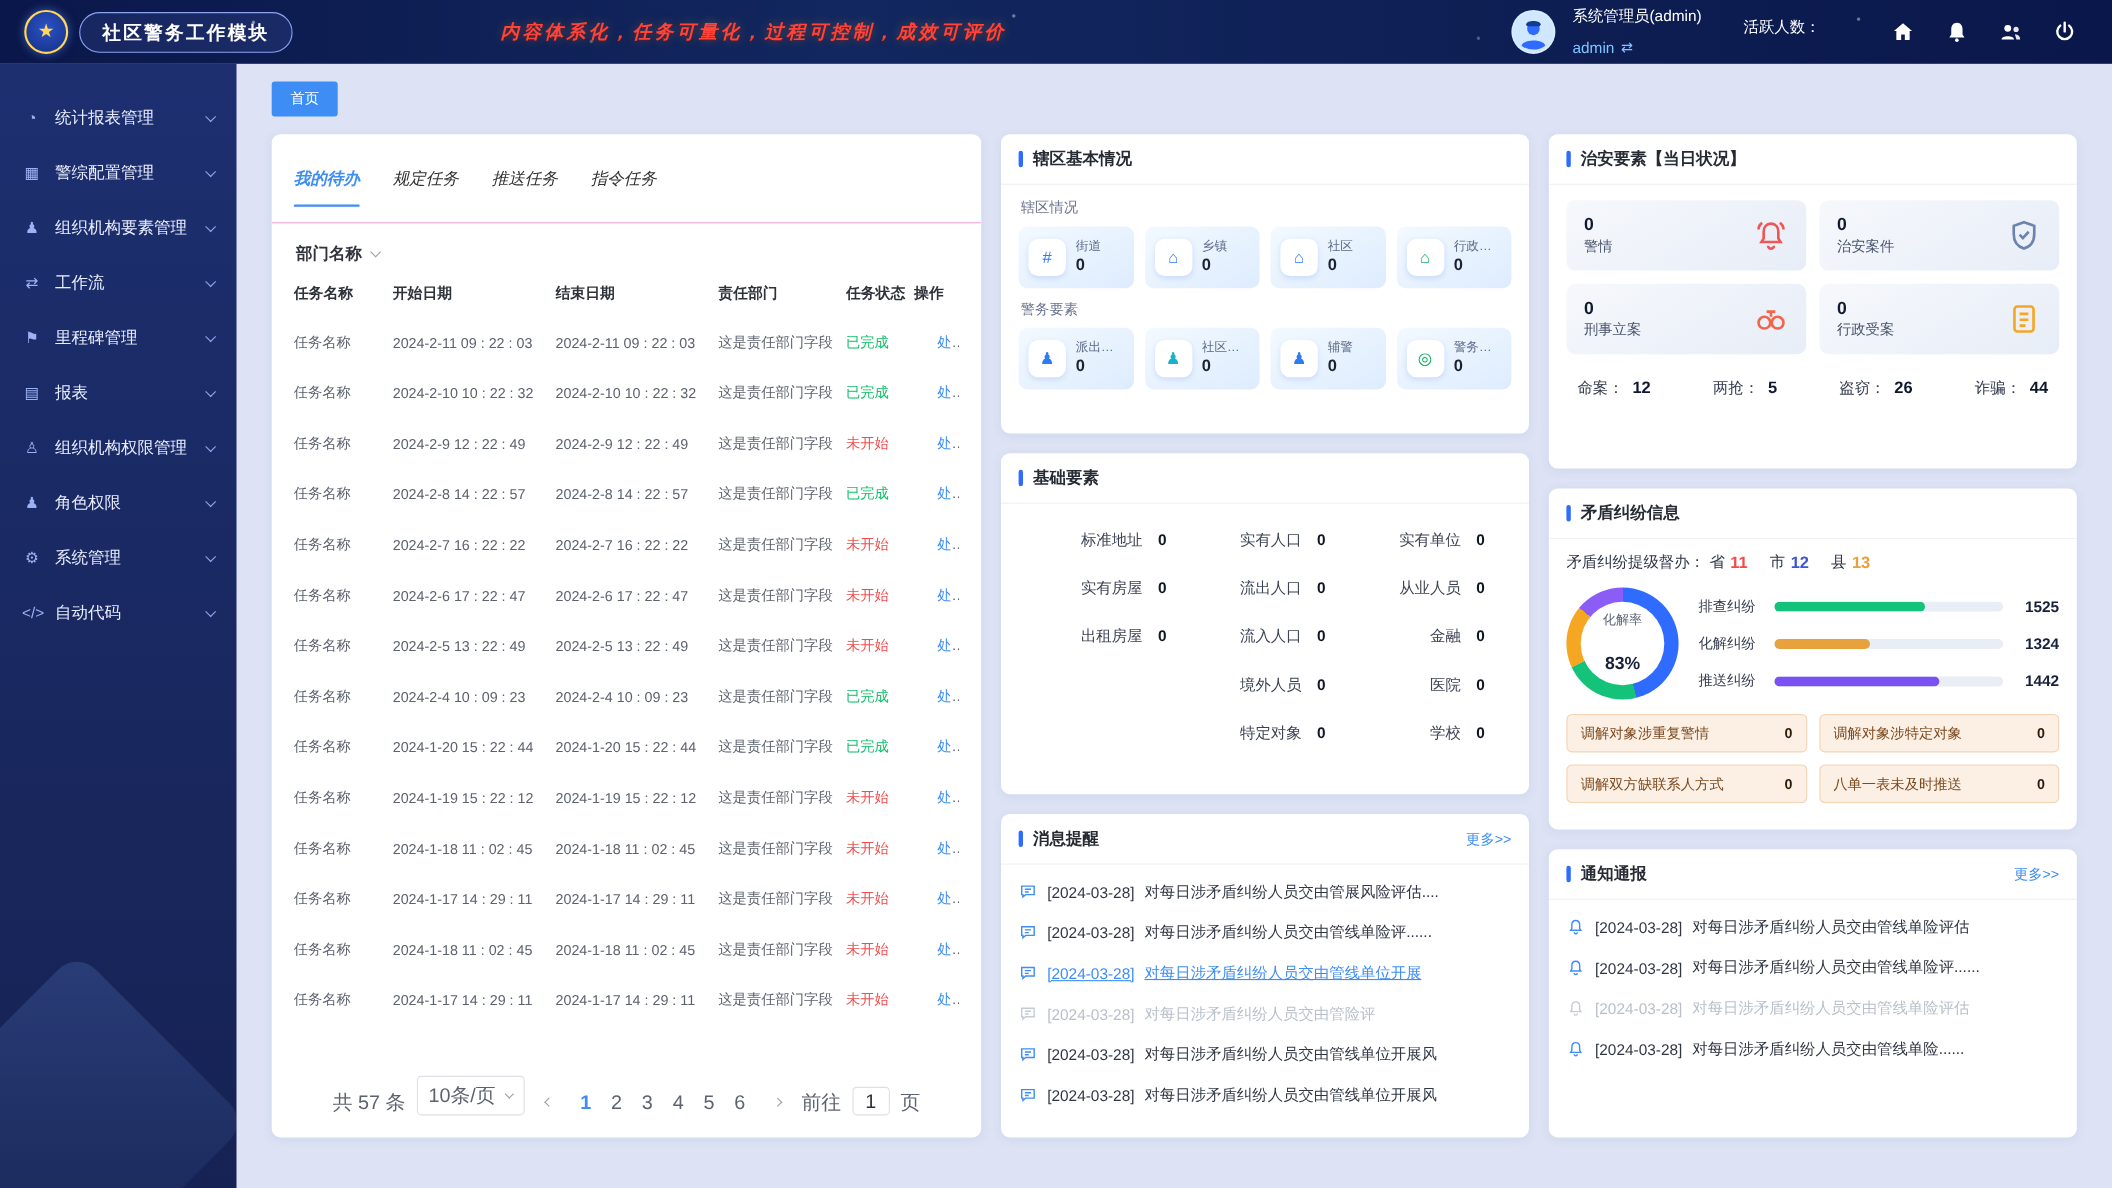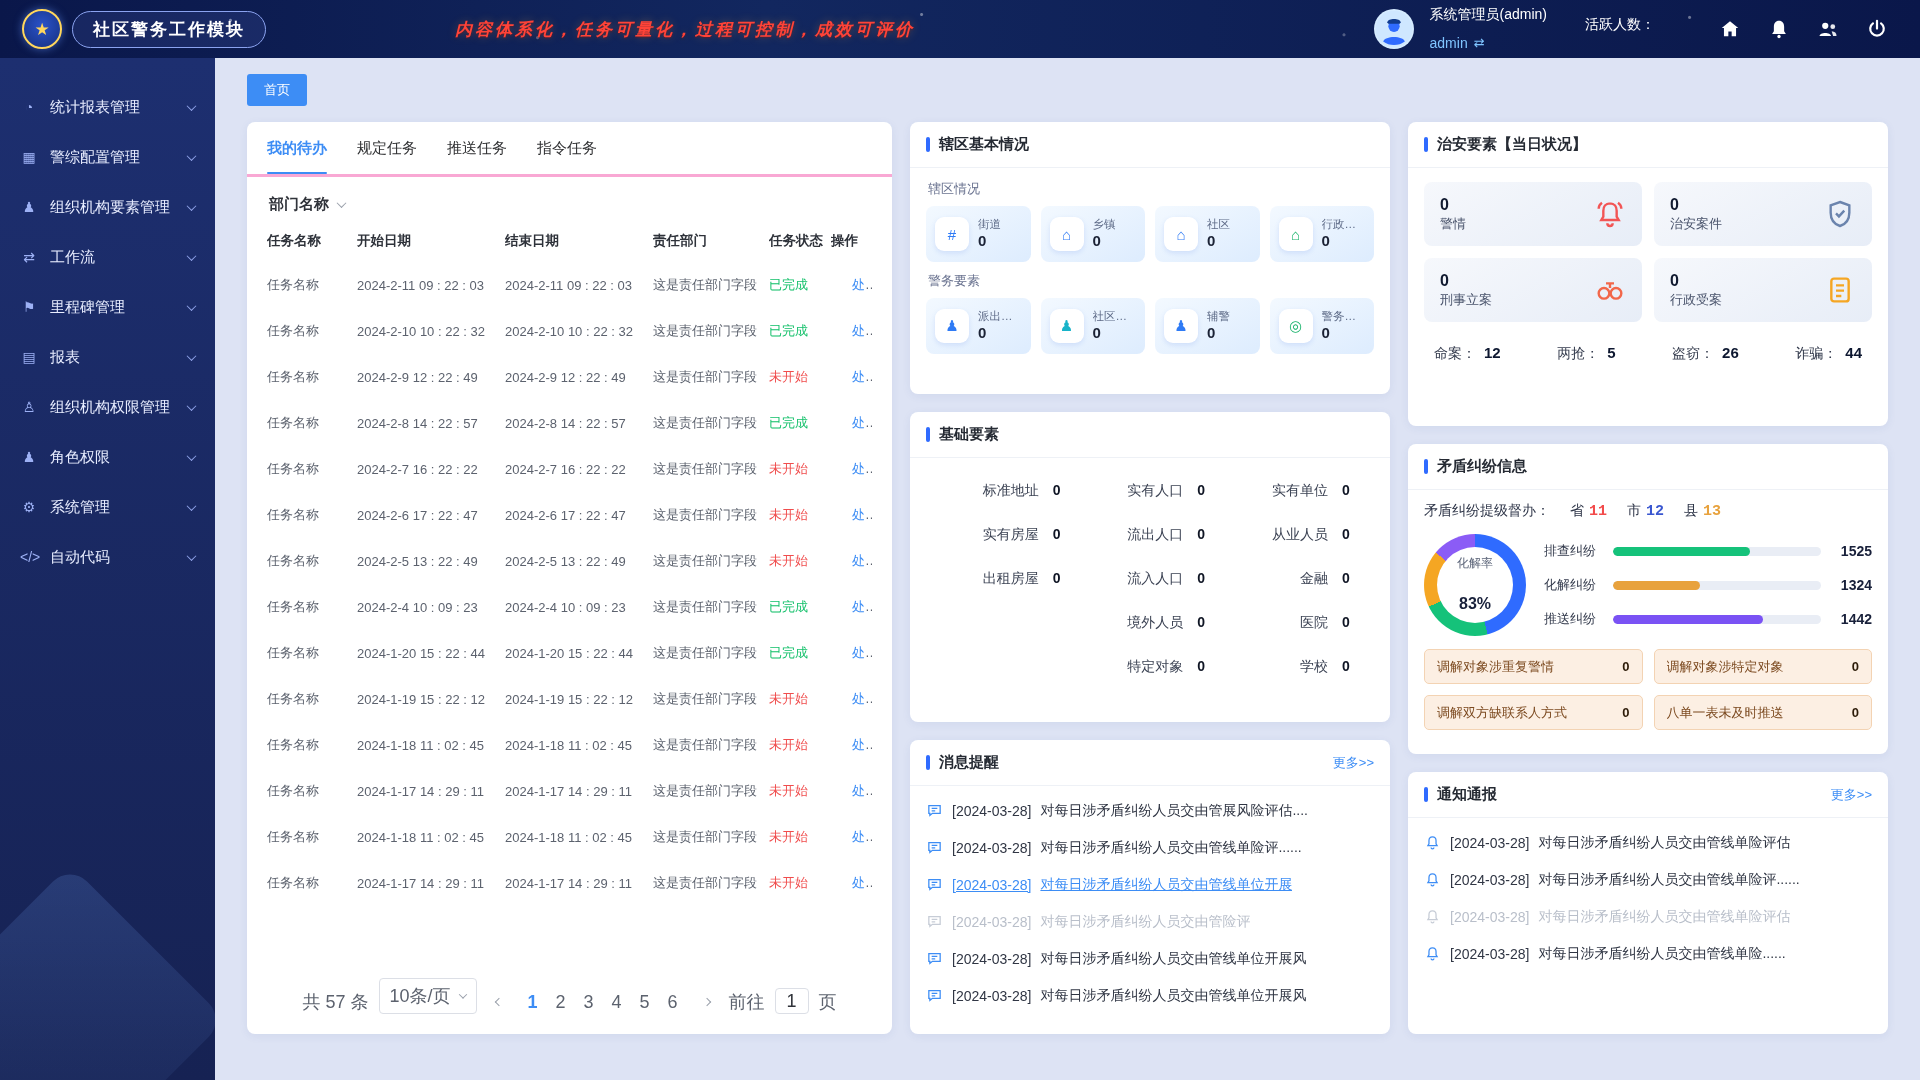--- a/index.html
+++ b/index.html
@@ -52,21 +52,21 @@
   .more-link { margin-left:auto; color:#3d8df5; font-size:13px; cursor:pointer; white-space:nowrap; }
 
   
   .caret { display:inline-block; width:7px; height:7px; border-right:1.6px solid currentColor; border-bottom:1.6px solid currentColor; }
   .caret.down { transform:rotate(45deg) translate(-1px,-1px); }
   .caret.left { transform:rotate(135deg); }
   .caret.right { transform:rotate(-45deg); }
 
   
   .tasks-card { width:645px; height:912px; flex-shrink:0; }
-  .tabs-row { padding:0 20px; border-bottom:3px solid #f9a8d4; flex-shrink:0; }
+  .tabs-row { padding:14px 20px; border-bottom:1px solid #f9a8d4; flex-shrink:0;font-style:italic; }
   .tabs { display:flex; gap:30px; height:52px; align-items:stretch; }
   .tab { font-size:15px; color:#303133; cursor:pointer; position:relative; display:flex; align-items:center; }
   .tab.active { color:#3d8df5; font-weight:600; }
   .tab.active::after { content:""; position:absolute; left:0; right:0; bottom:0; height:2px; background:#3d8df5; border-radius:1px; }
   .dept-row { display:flex; align-items:center; gap:9px; padding:18px 22px 4px; color:#30333a; font-weight:700; font-size:15px; cursor:pointer; }
   .dept-row .caret { color:#9aa0ab; }
   .table-wrap { padding:2px 20px 0; flex:1; overflow:hidden; }
   .task-table { width:100%; border-collapse:collapse; table-layout:fixed; }
   .task-table th { text-align:left; font-size:13.5px; color:#2e323a; font-weight:700; height:42px; white-space:nowrap; overflow:hidden; }
   .task-table td { font-size:13px; color:#5c626e; height:46px; white-space:nowrap; overflow:hidden; text-overflow:ellipsis; }
@@ -121,21 +121,21 @@
   .sec-val { font-size:16px; color:#111a30; }
   .sec-lab { font-size:13px; color:#49536b; }
   .sec-icon { margin-left:auto; width:32px; height:32px; display:flex; }
   .sec-icon svg { width:100%; height:100%; }
   .sec-bottom { display:flex; justify-content:space-between; padding:20px 26px 0; font-size:14px; color:#343b4d; }
   .sec-b b { margin-left:8px; color:#0d1730; font-size:15px; }
 
   
   .card-dispute { height:310px; }
   .dispute-body { padding:12px 16px 14px; }
-  .escalation { display:flex; align-items:center; gap:20px; font-size:14px; color:#2e3548;font-family:Liberation Mono, monospace; }
+  .escalation { display:flex; align-items:center; gap:4px; font-size:14px; color:#2e3548; }
   .esc-items { display:inline-flex; gap:20px; }
   .esc-item { display:inline-flex; gap:5px; align-items:center; }
   .esc-item b { font-size:15px; }
   .c-red { color:#f24b4b; } .c-blue { color:#3a57d0; } .c-orange { color:#e8a23d; }
   .donut-row { display:flex; align-items:center; gap:18px; margin:14px 0 13px; }
   .donut { width:102px; height:102px; border-radius:50%; position:relative; flex-shrink:0; background:#2f6bff; }
   .donut-hole { position:absolute; inset:13px; border-radius:50%; background:#fff; display:flex; flex-direction:column; align-items:center; justify-content:center; line-height:1.25;gap:23px; }
   .d-lab { font-size:12px; color:#5b6478; }
   .d-val { font-size:16px; font-weight:800; color:#18203a; }
   .bars { flex:1; display:flex; flex-direction:column; gap:16px; min-width:0; }

